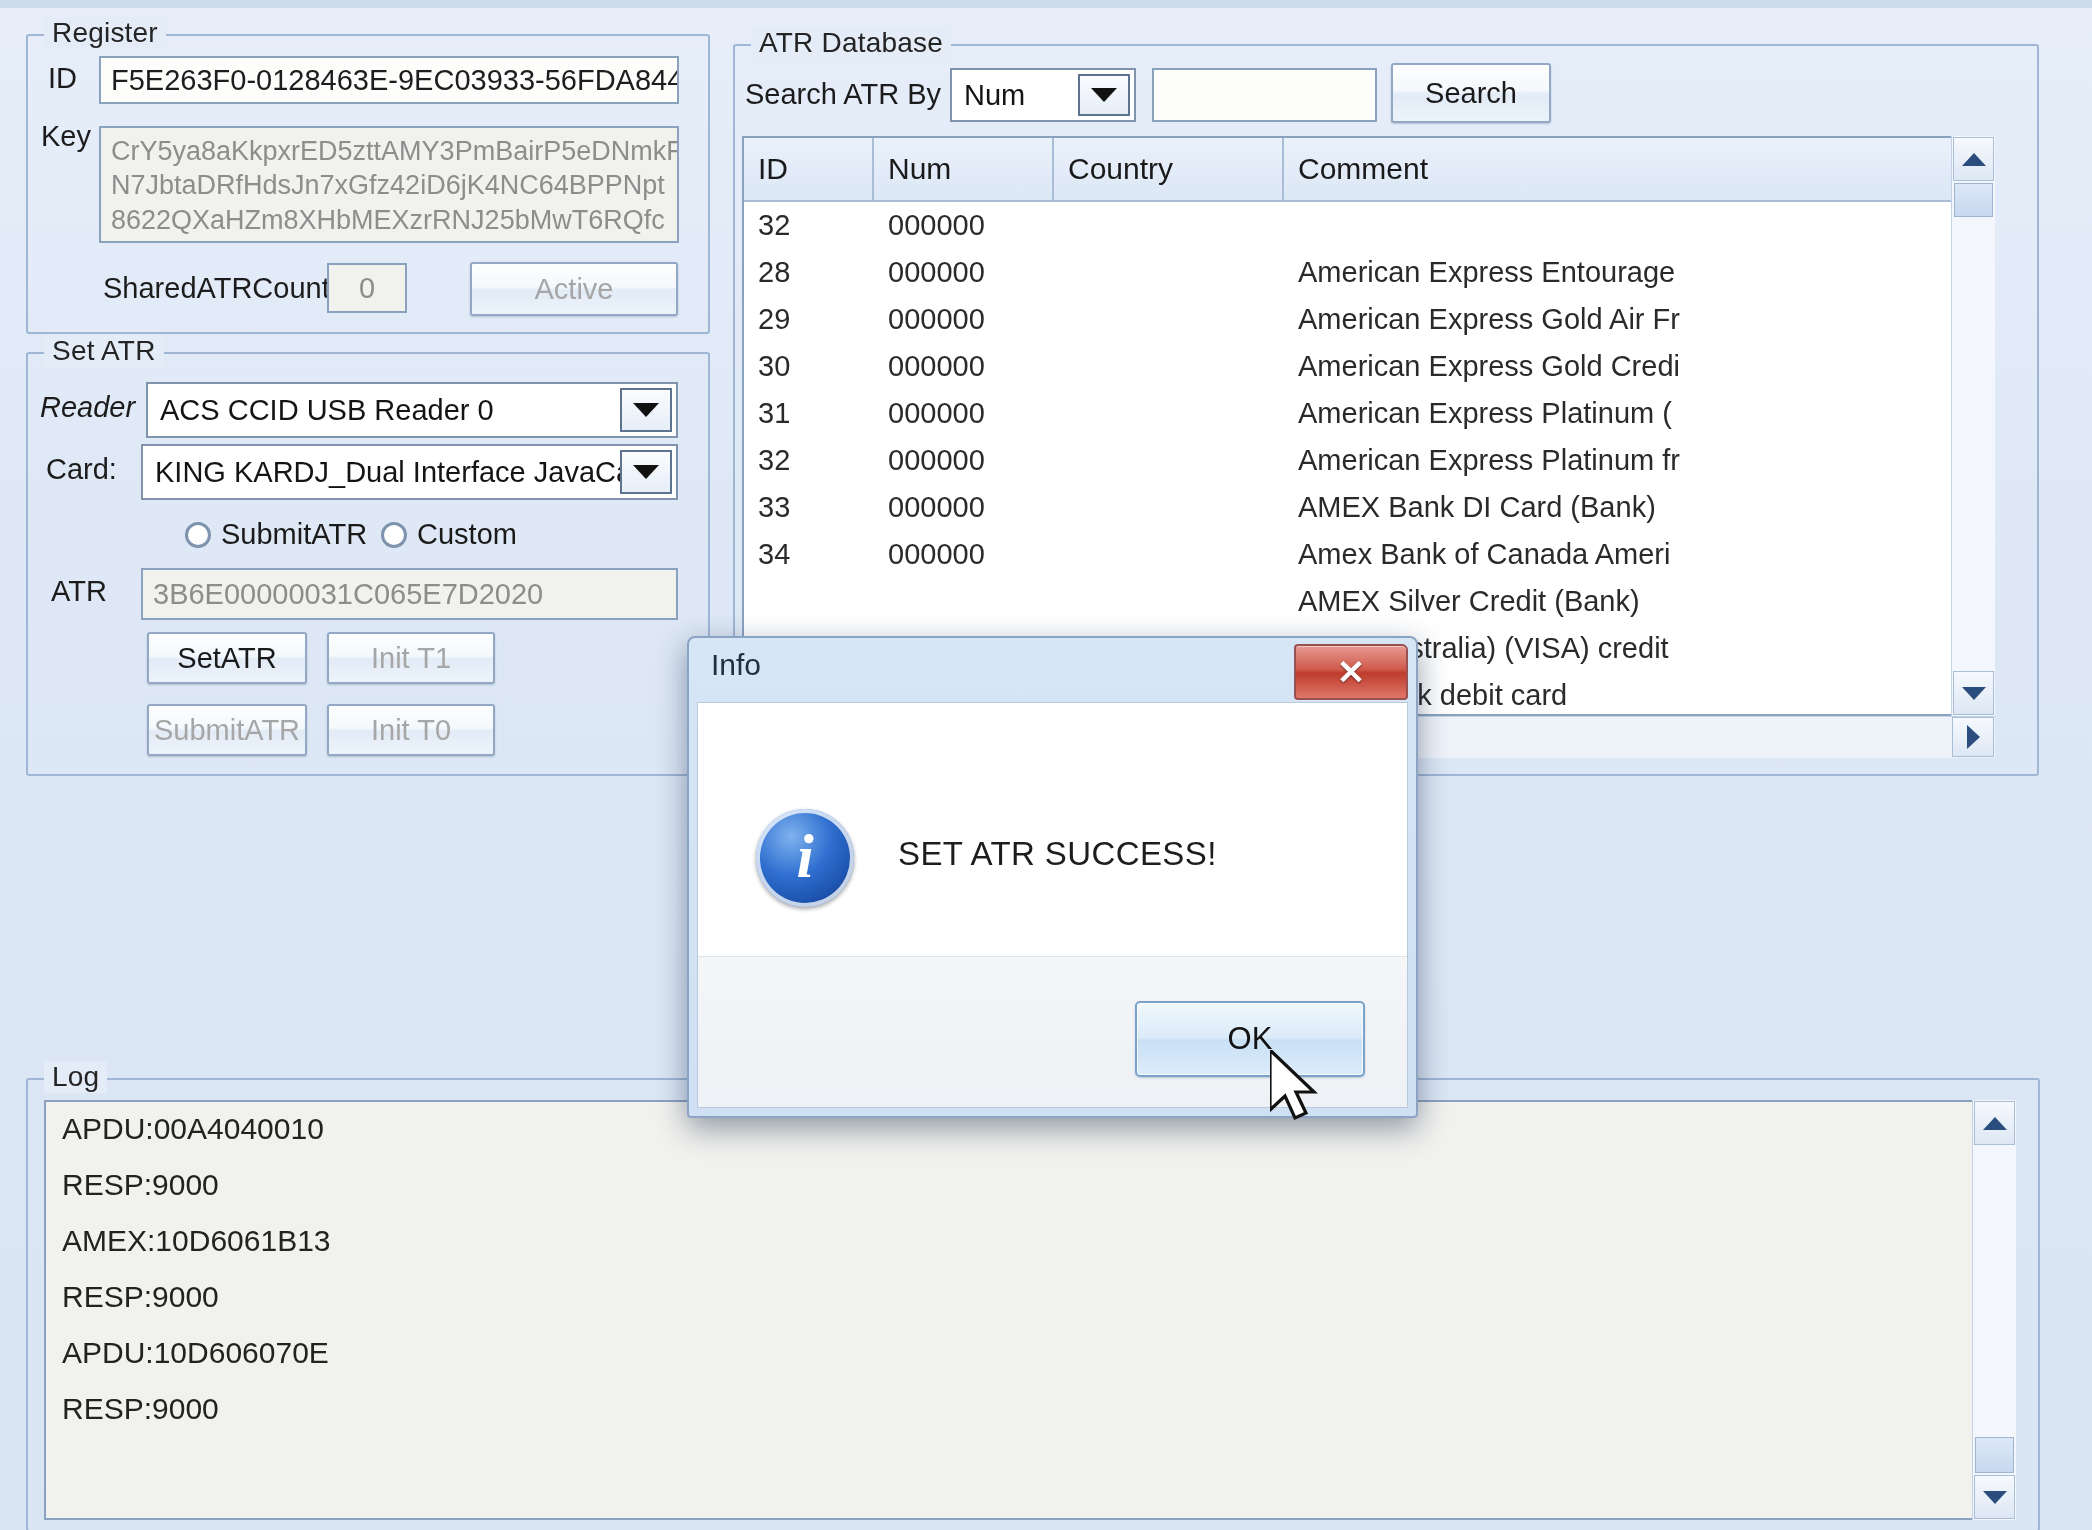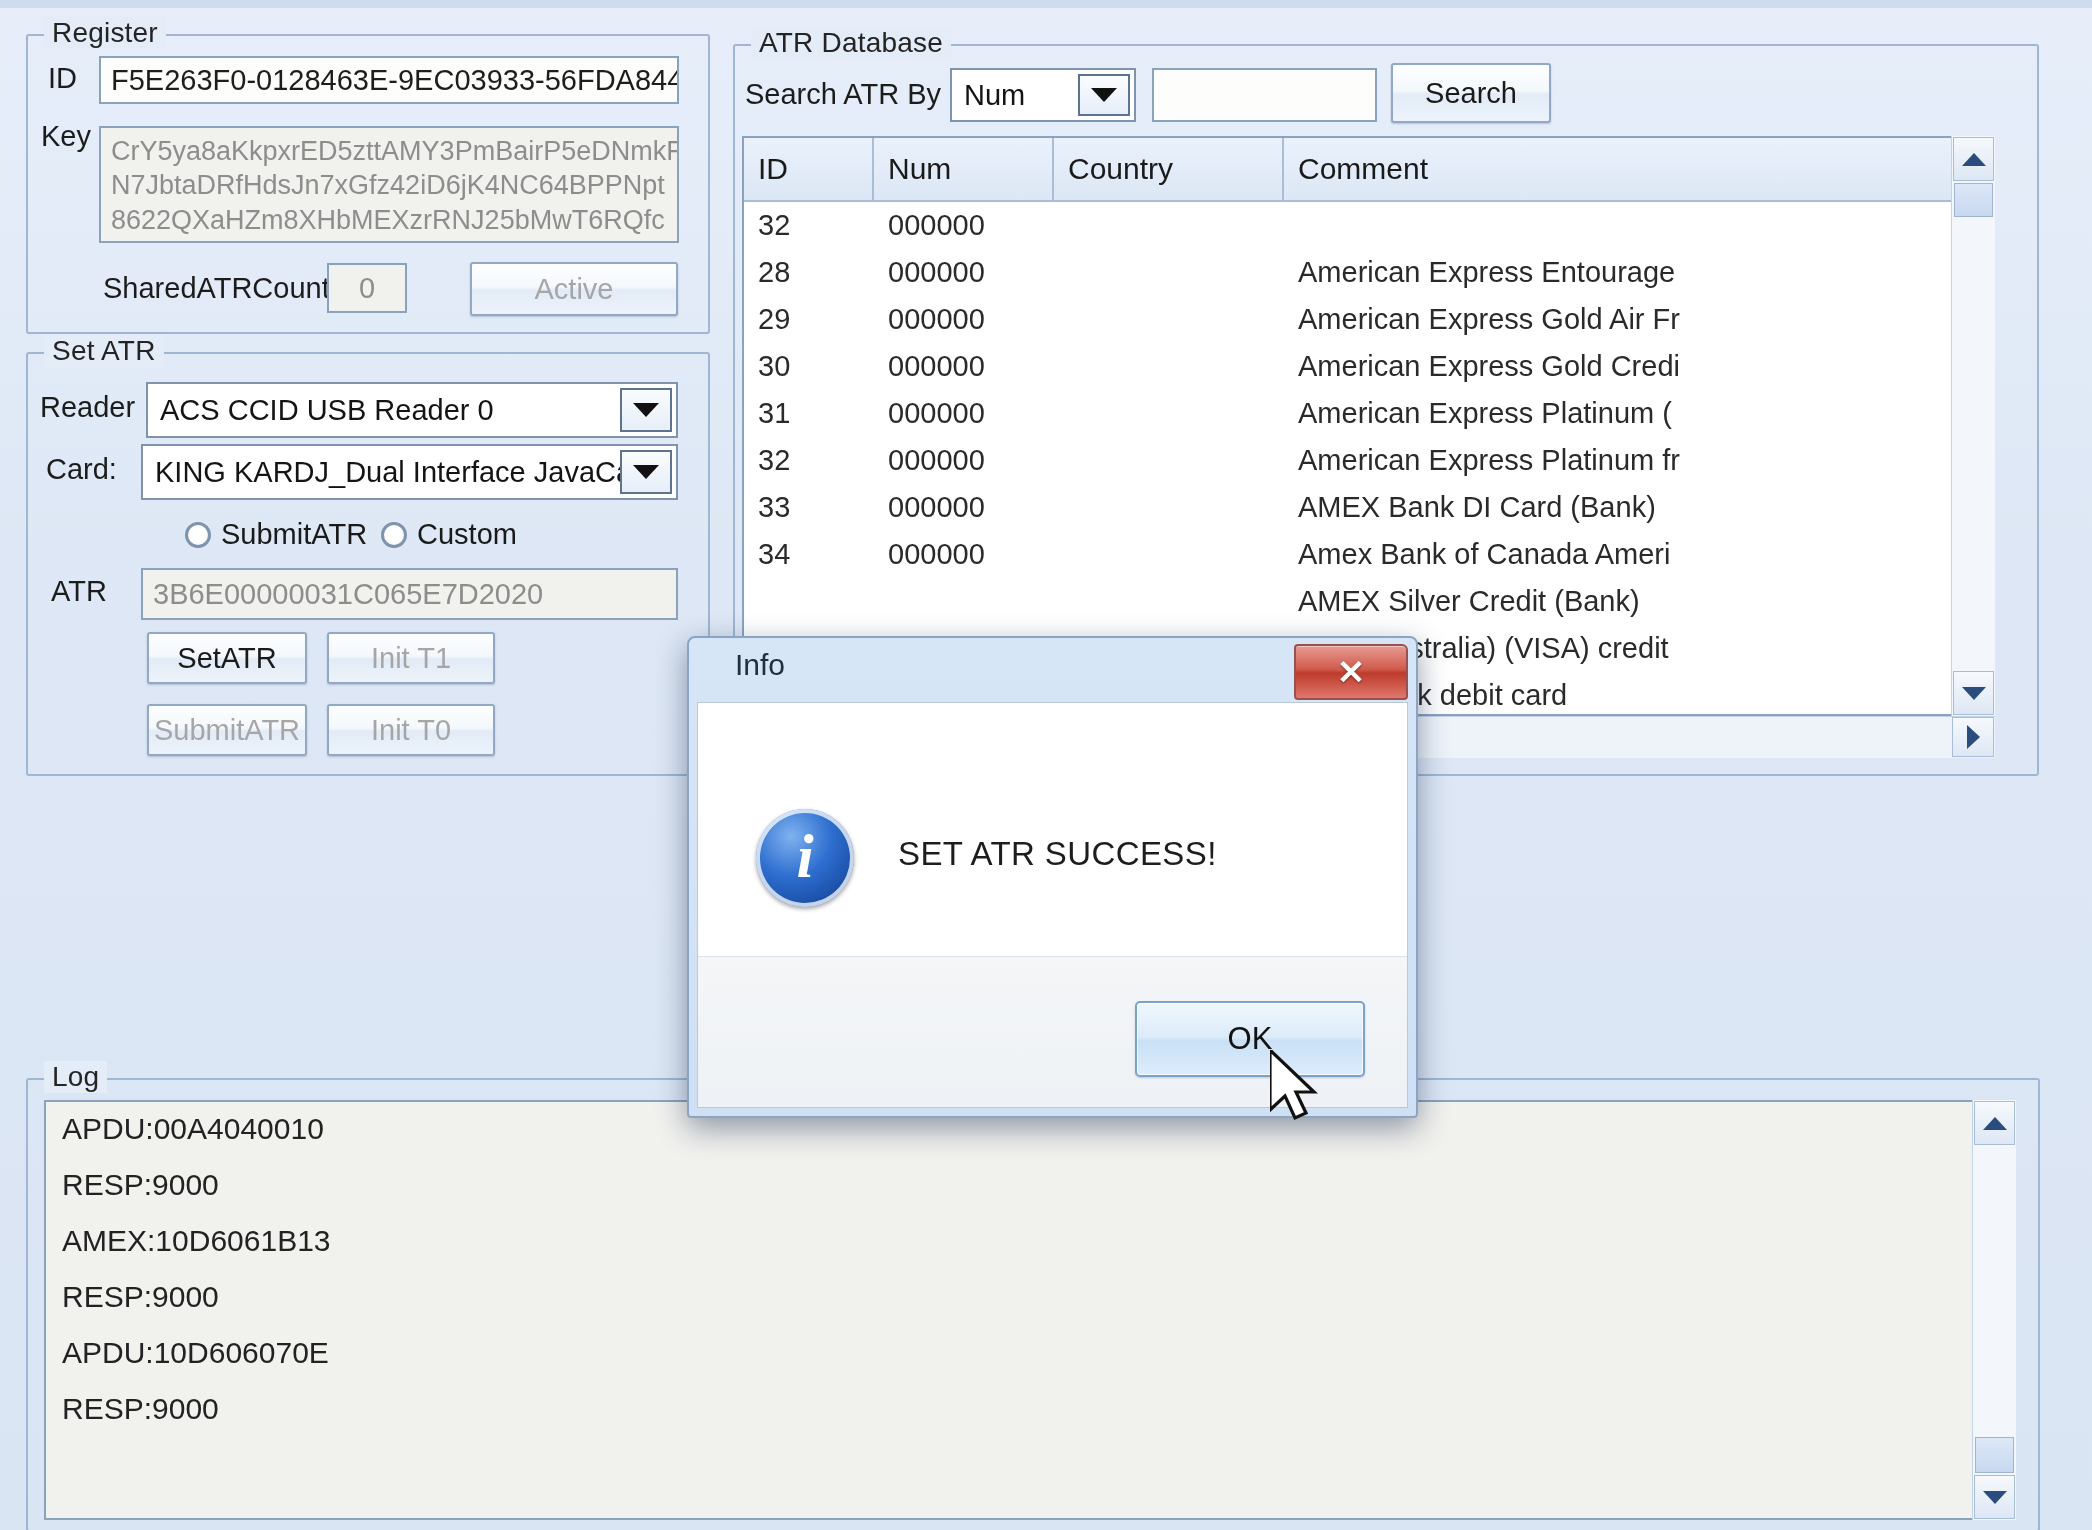--- a/index.html
+++ b/index.html
@@ -222,21 +222,21 @@
     position: absolute;
     box-sizing: border-box;
     border: 2px solid #8ca4c4;
     border-radius: 8px 8px 4px 4px;
     background: linear-gradient(180deg,#d7e6f6 0%, #cfe0f4 100%);
     box-shadow: 0 10px 30px rgba(20,40,70,.45);
     padding: 6px;
   }
   .dlg-title {
     position: absolute; left: 22px; top: 10px;
-    font-size: 30px; color: #20303f; margin-left: 24px;
+    font-size: 30px; color: #20303f;
   }
   .dlg-close {
     position: absolute; right: 8px; top: 6px;
     width: 110px; height: 52px;
     border: 2px solid #9a5050;
     border-radius: 4px 6px 4px 4px;
     background: linear-gradient(180deg,#e79a92 0%,#d05a4c 45%,#bd3b2c 52%,#e0776a 100%);
     display:flex; align-items:center; justify-content:center;
     color:#fff; font-size: 34px; font-weight: bold;
     text-shadow: 0 1px 2px rgba(0,0,0,.5);
@@ -311,21 +311,21 @@
 8622QXaHZm8XHbMEXzrRNJ25bMwT6RQfc</div>
 
   <div class="lbl" style="left:103px; top:272px;">SharedATRCount:</div>
   <div class="tbox readonly center" style="left:327px; top:263px; width:80px; height:50px;">0</div>
   <div class="btn disabled" style="left:470px; top:262px; width:208px; height:54px;">Active</div>
 
   <div class="group" style="left:26px; top:352px; width:680px; height:420px;">
     <div class="legend">Set ATR</div>
   </div>
 
-  <div class="lbl" style="left:40px; top:391px;">Reader</div>
+  <div class="lbl" style="left:40px; top:391px;font-style:italic;">Reader</div>
   <div class="combo" style="left:146px; top:382px; width:532px; height:56px;">
     <span>ACS CCID USB Reader 0</span>
     <span class="arrowbtn">
       <span class="caret-down"></span>
     </span>
   </div>
 
   <div class="lbl" style="left:46px; top:453px;">Card:</div>
   <div class="combo" style="left:141px; top:444px; width:537px; height:56px;">
     <span>KING KARDJ_Dual Interface JavaCa</span>

